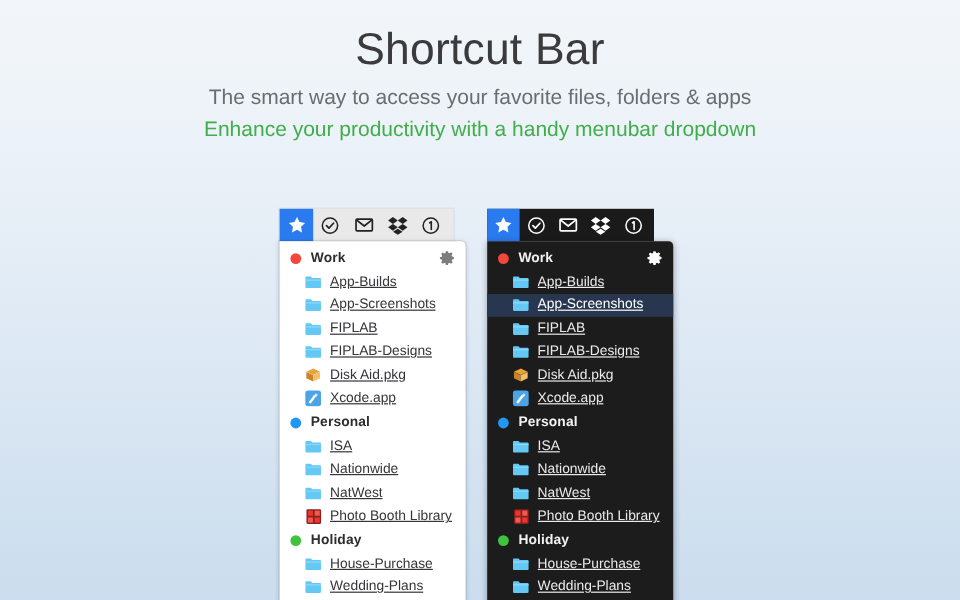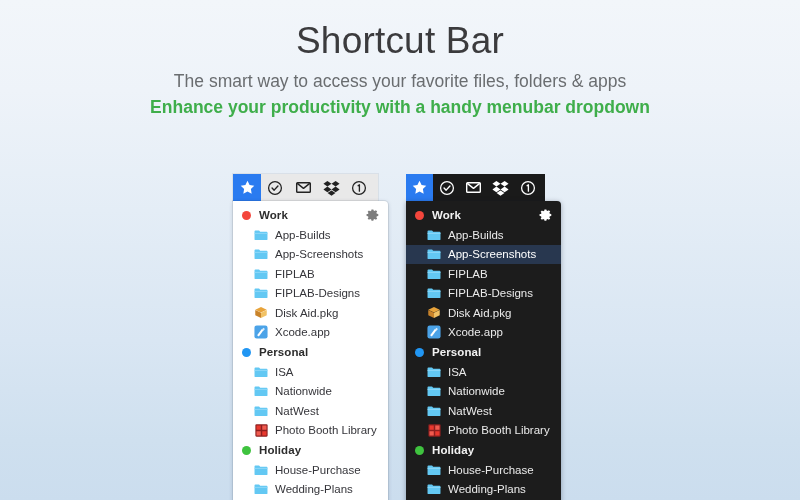--- a/index.html
+++ b/index.html
@@ -34,21 +34,21 @@
     line-height: 26px;
     margin: 4px 0 0 0;
     font-weight: 400;
     text-align: center;
   }
   .tagline-2 {
     font-size: 17.5px;
     color: #3fae4b;
     line-height: 25px;
     margin: 1px 0 0 0;
-    font-weight: 700;
+    font-weight: 400;
   }
 
   
   .panels {
     position: absolute;
     top: 143px;
     left: 0;
     width: 800px;
     height: 340px;
   }
@@ -151,20 +151,21 @@
     margin-right: 7px;
     display: flex;
     align-items: center;
     justify-content: center;
   }
   .item-label {
     font-size: 11.5px;
     white-space: nowrap;
     overflow: hidden;
     text-overflow: ellipsis;
+    text-decoration: underline;
   }
   .dropdown-light .item-label { color: #35353a; }
   .dropdown-dark  .item-label { color: #eaeaea; }
   .dropdown-dark .item-row.selected .item-label { color: #ffffff; }
 
   svg { display: block; }
 </style>
 </head>
 <body>
 

